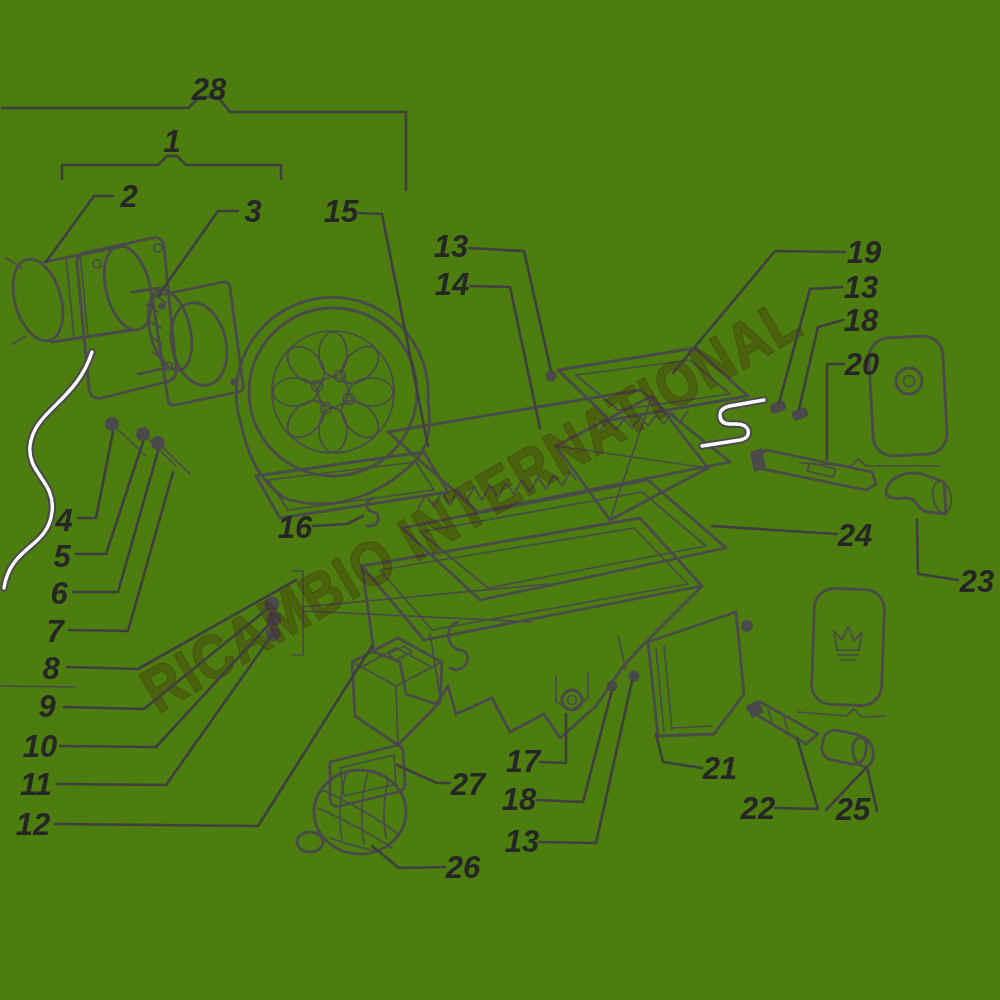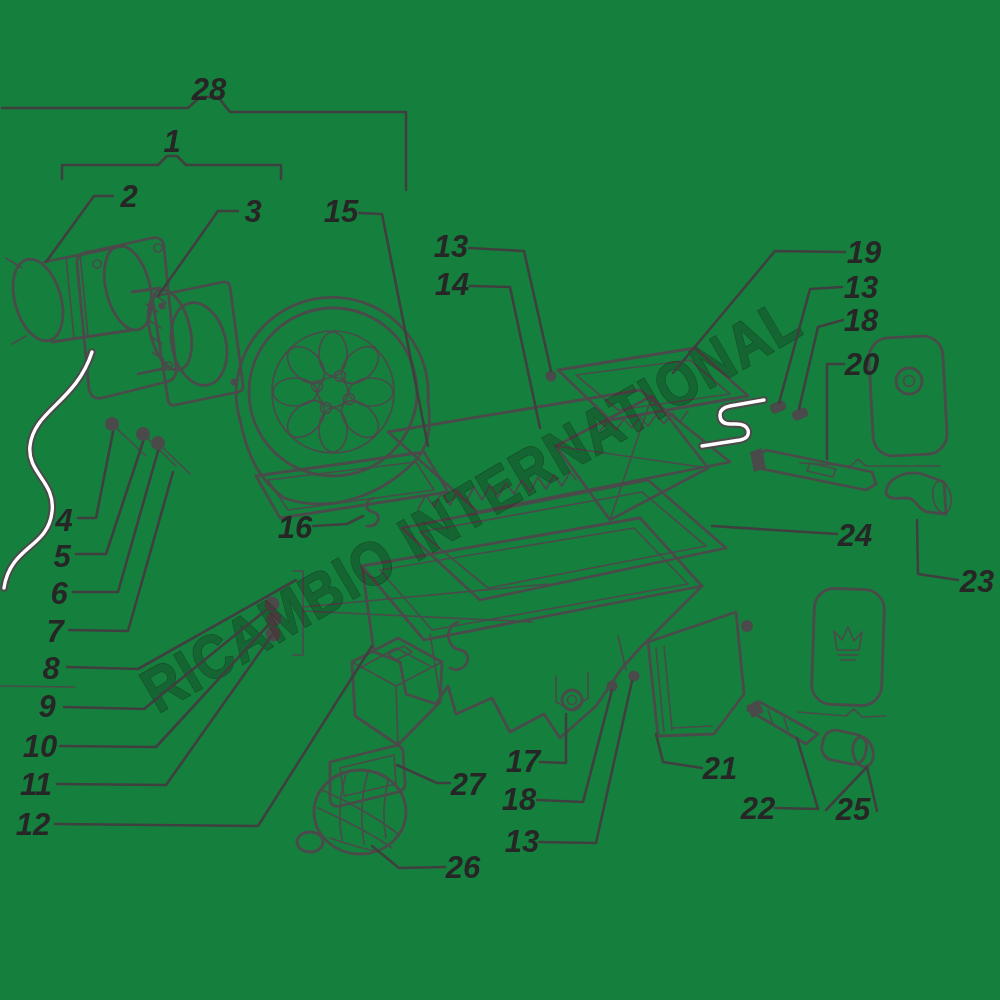--- a/index.html
+++ b/index.html
@@ -1,16 +1,16 @@
 <!DOCTYPE html>
 <html><head>
 <meta charset="utf-8">
 <style>
   html,body{margin:0;padding:0;background:#ffffff;}
-  .stage{position:relative;width:1000px;height:1000px;background:#15803d;overflow:hidden;}
+  .stage{position:relative;width:1000px;height:1000px;background:#4d7c0f;overflow:hidden;}
   svg{display:block;}
   .art{fill:none;stroke:#4a4a4a;stroke-width:2.8;stroke-linejoin:round;stroke-linecap:round;}
   .art-thin{fill:none;stroke:#4a4a4a;stroke-width:1.7;stroke-linejoin:round;stroke-linecap:round;}
   .tube-out{fill:none;stroke:#4a4a4a;stroke-width:7.5;stroke-linejoin:round;stroke-linecap:round;}
   .tube-in{fill:none;stroke:#ffffff;stroke-width:3.4;stroke-linejoin:round;stroke-linecap:round;}
   .fill-dark{fill:#4a4a4a;stroke:none;}
   .leader{fill:none;stroke:#3f3f3f;stroke-width:2.6;stroke-linejoin:round;stroke-linecap:round;}
   .callout-label{font:italic 700 31px "Liberation Sans", sans-serif;fill:#262626;}
   .watermark{font:700 62px "Liberation Sans", sans-serif;letter-spacing:2px;
              paint-order:stroke;stroke-width:1.6;opacity:0.6;mix-blend-mode:multiply;}

